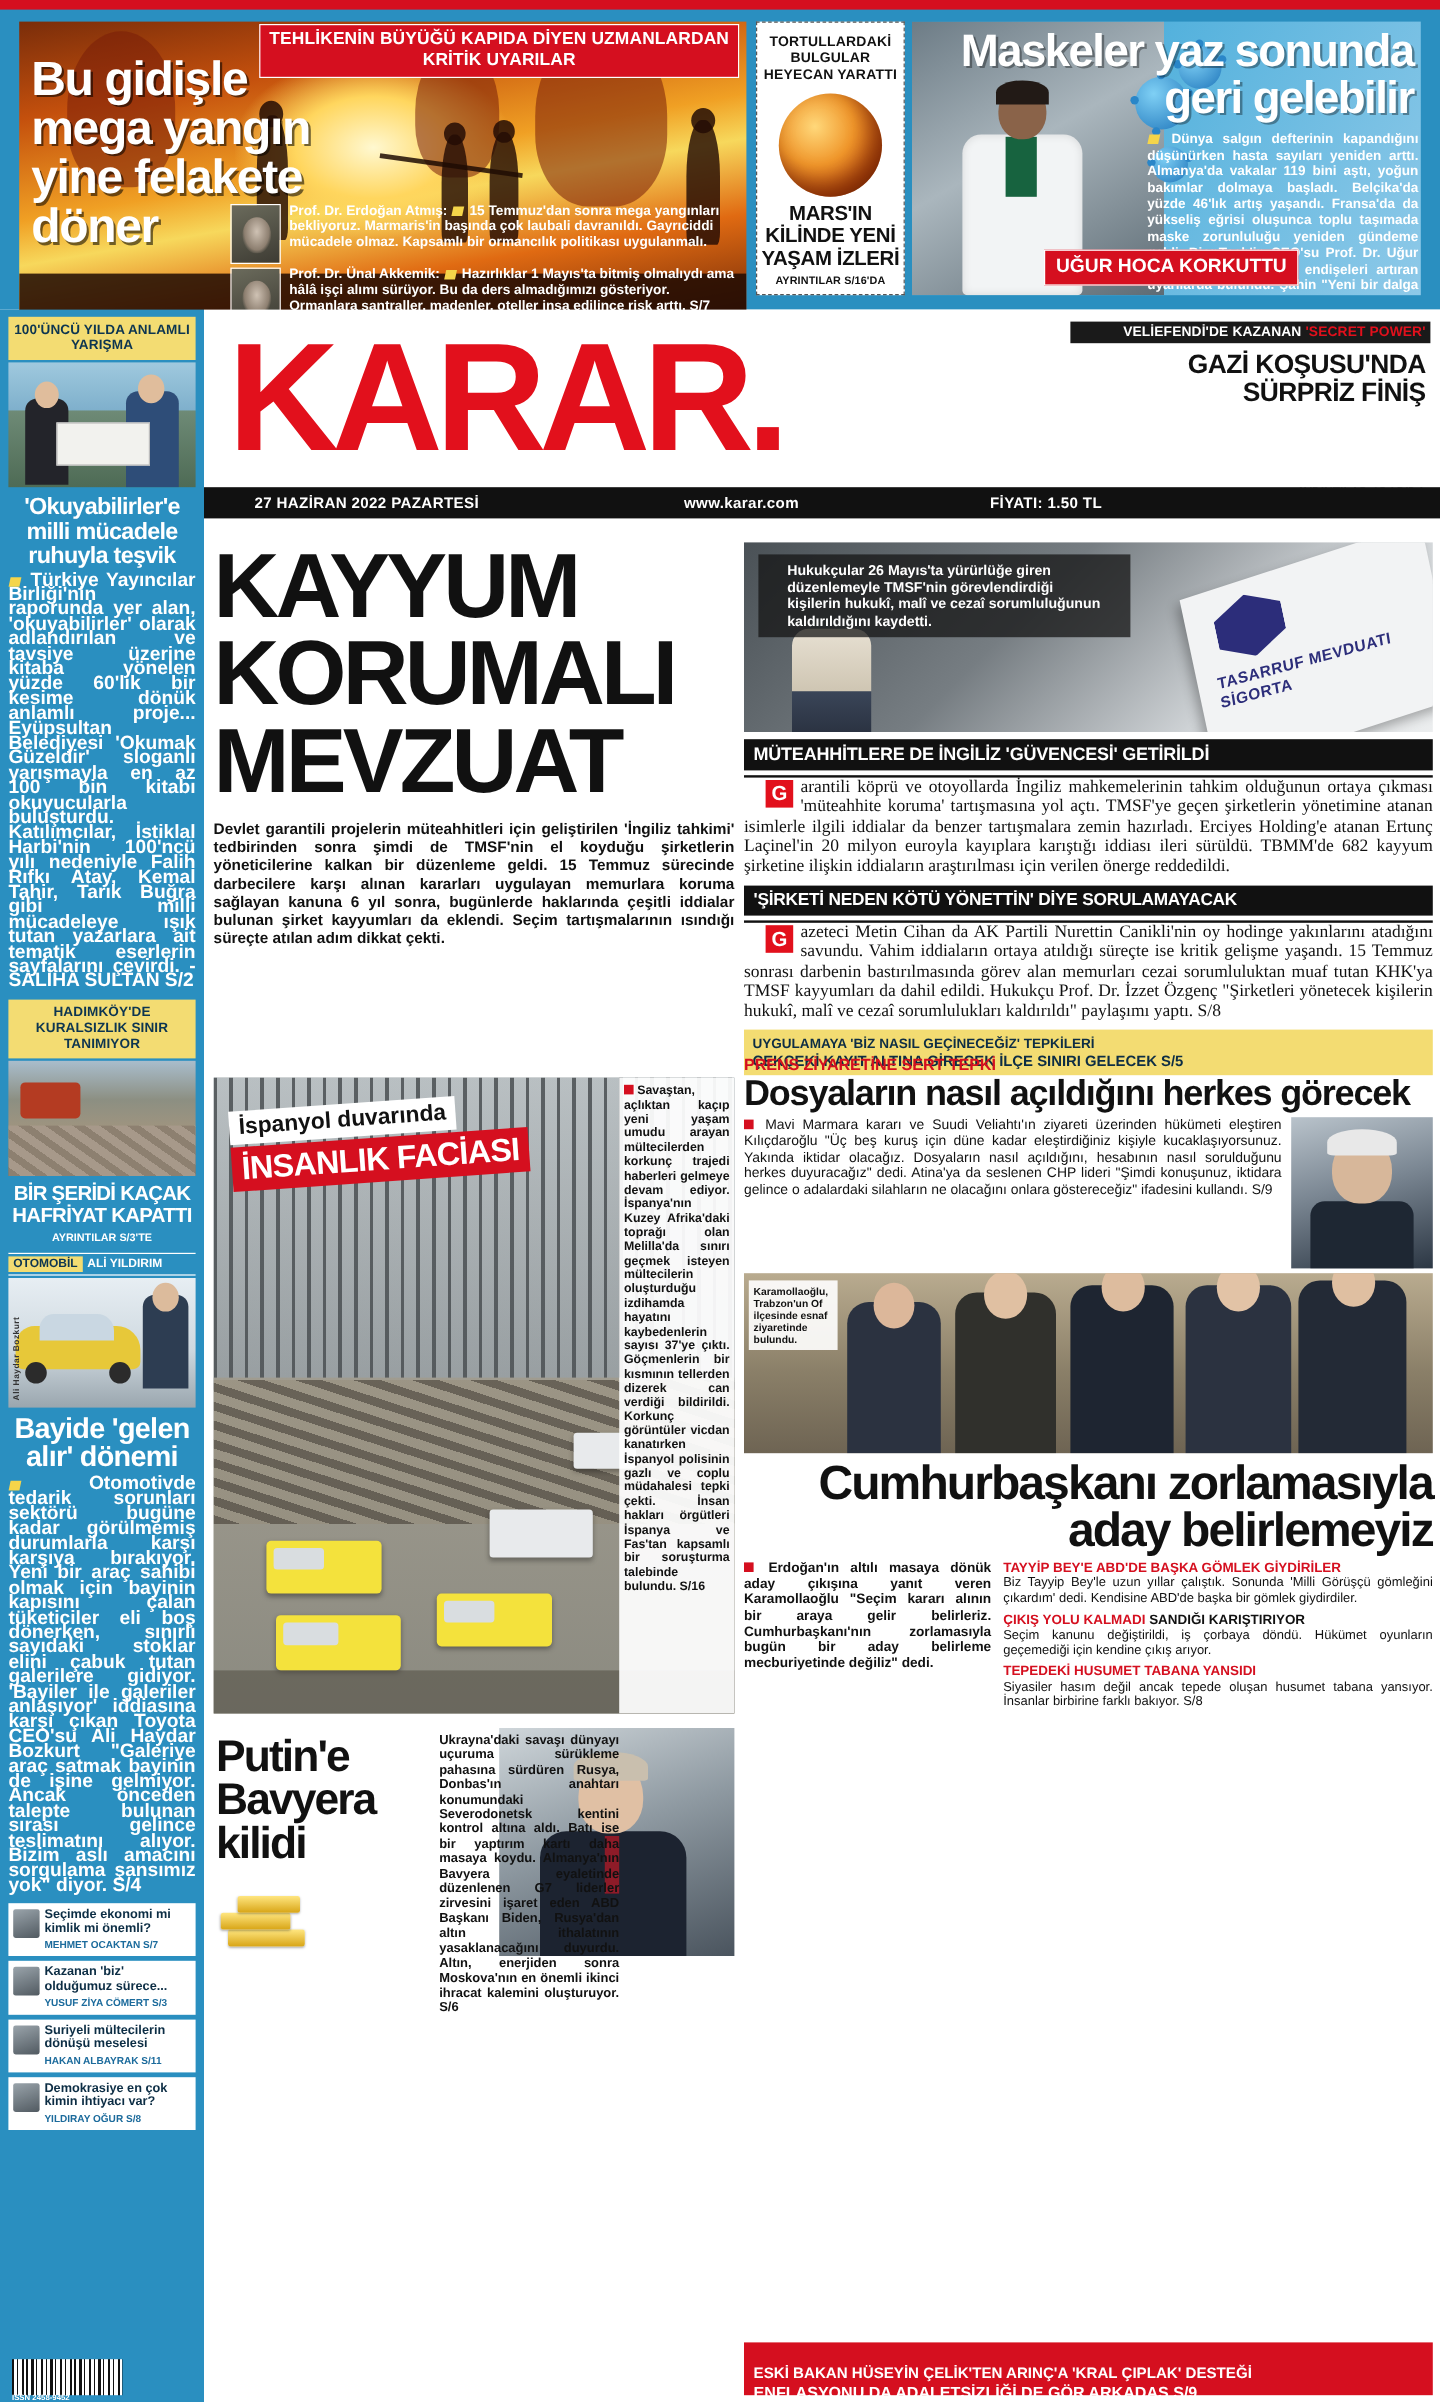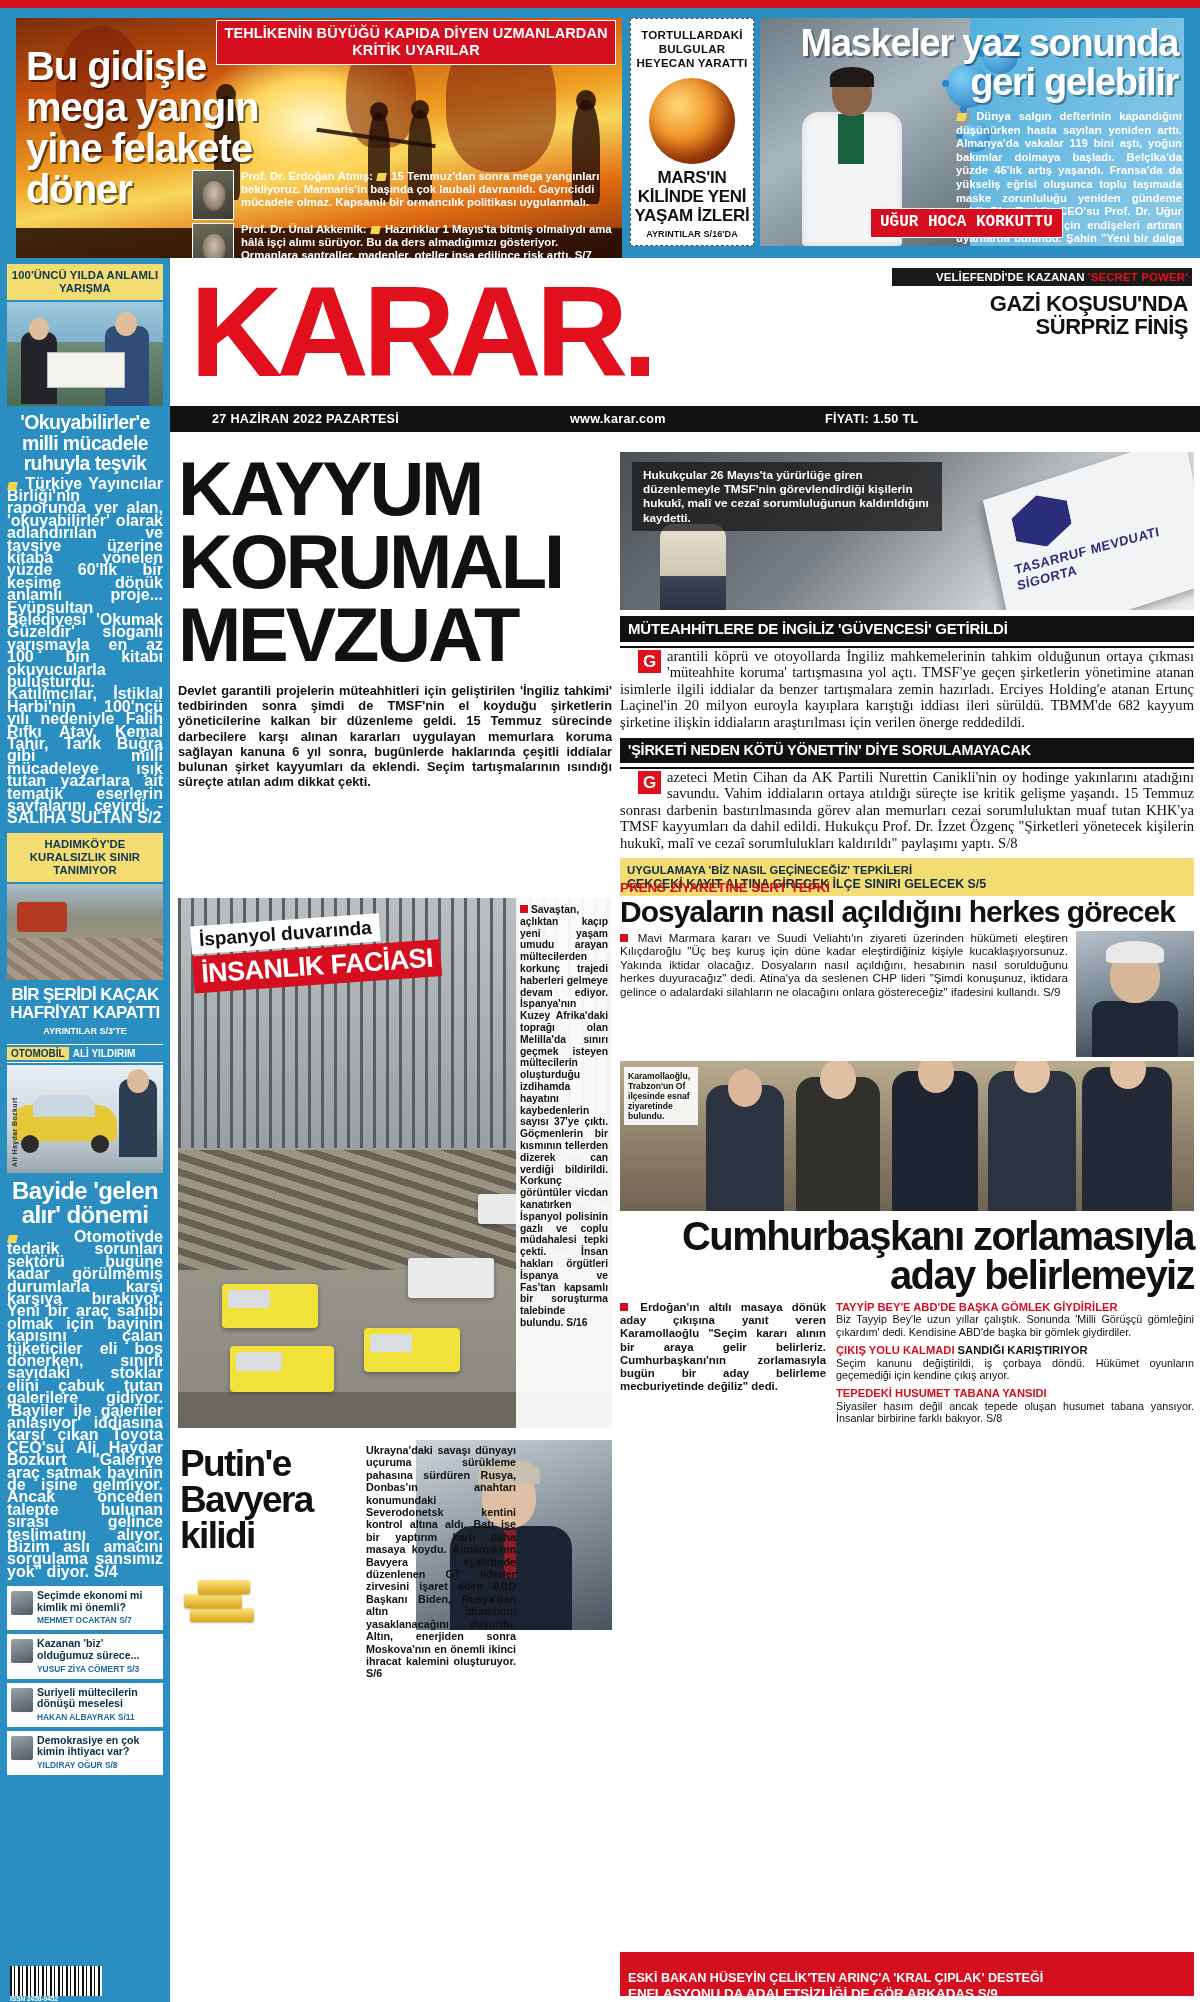--- a/index.html
+++ b/index.html
@@ -70,21 +70,21 @@
   .doc-shirt { position:absolute; left:44px; top:44px; width:26px; height:50px; background:#17633f; }
   .virus { position:absolute; border-radius:50%; background:radial-gradient(circle at 35% 32%, #7fd0f5, #1f76bb); }
   .virus span { position:absolute; width:7px; height:7px; border-radius:50%; background:#2a86c8; }
   .mask-hl { position:absolute; right:6px; top:6px; width:414px; text-align:right; color:#fff;
       font-weight:bold; font-size:38px; line-height:39px; letter-spacing:-1.3px;
       text-shadow: 2px 2px 0 rgba(0,0,0,.35); }
   .mask-txt { position:absolute; left:196px; top:92px; width:226px; color:#fff;
       font-size:11.3px; line-height:13.6px; font-weight:bold; text-align:justify; }
   .ugur-badge { position:absolute; left:110px; bottom:8px; background:#d50f1f; color:#fff;
       font-weight:bold; font-size:16px; line-height:17px; text-align:center; padding:5px 9px 6px;
-      border:1.5px solid #fff;font-family:Liberation Mono, monospace; }
+      border:1.5px solid #fff; }
 
   
   .sidebar { position:absolute; left:0; top:258px; width:170px; height:1744px; background:#2a8fc0; padding:6px 7px; }
   .sb-kick { background:#f3dc72; color:#0d3550; font-weight:bold; font-size:11.3px; line-height:13px;
       text-align:center; padding:5px 3px; letter-spacing:.1px; }
   .sb-photo { width:100%; height:104px; margin-top:2px; position:relative; overflow:hidden; }
   .sb-hl { color:#fff; font-weight:bold; font-size:19.5px; line-height:20.5px; letter-spacing:-.6px;
       margin-top:6px; text-align:center; }
   .sb-txt { color:#fff; font-size:16px; line-height:12.4px; font-weight:bold; text-align:justify; margin-top:4px; }
 
@@ -121,21 +121,21 @@
   
   .lead { position:absolute; left:178px; top:452px; width:434px; }
   .lead-hl { font-weight:bold; font-size:76px; line-height:73px; color:#111; letter-spacing:-3.2px; }
   .lead-txt { margin-top:12px; font-size:12.8px; line-height:15.2px; color:#111; text-align:justify; font-weight:bold; }
 
   
   .rcol { position:absolute; left:620px; top:452px; width:574px; }
   .tmsf-img { width:100%; height:158px; position:relative; overflow:hidden;
       background:linear-gradient(135deg,#4a5156 0%,#767d82 40%,#cfd3d6 72%,#eceeef 100%); }
   .tmsf-cap { position:absolute; left:12px; top:10px; width:310px; background:rgba(20,20,20,.74);
-      color:#fff; font-size:11.8px; line-height:14.2px; font-weight:bold; padding:6px 11px; }
+      color:#fff; font-size:11.8px; line-height:14.2px; font-weight:bold; padding:6px 24px; }
   .tmsf-sign { position:absolute; right:-10px; top:14px; width:210px; height:150px; background:#f2f3f4;
       transform: rotate(-12deg) skewY(-6deg); box-shadow:-4px 4px 10px rgba(0,0,0,.3); }
   .tmsf-logo { position:absolute; left:24px; top:12px; width:58px; height:52px; background:#2c2d7a;
       clip-path: polygon(50% 0%, 100% 28%, 100% 72%, 50% 100%, 0% 72%, 0% 28%); }
   .tmsf-stxt { position:absolute; left:16px; top:74px; font-size:13px; font-weight:bold; color:#2c2d7a;
       line-height:16px; transform: rotate(3deg); letter-spacing:.5px; }
   .tmsf-person { position:absolute; left:40px; bottom:0; width:66px; height:86px;
       background:linear-gradient(180deg,#e7e0d2 0%,#cfc6b3 60%,#3a4558 61%,#2b3342 100%); border-radius:14px 14px 0 0; }
 
   .secthead { background:#111; color:#fff; font-weight:bold; font-size:15px; letter-spacing:-.2px;

